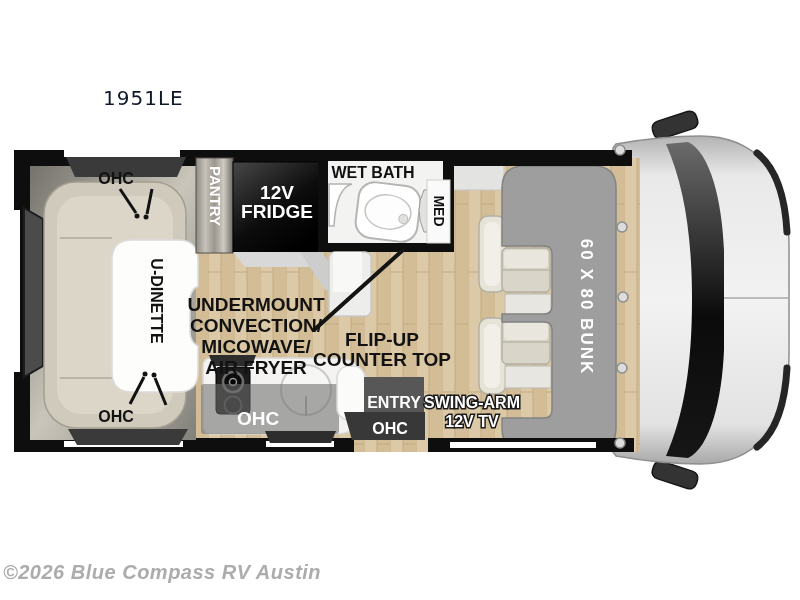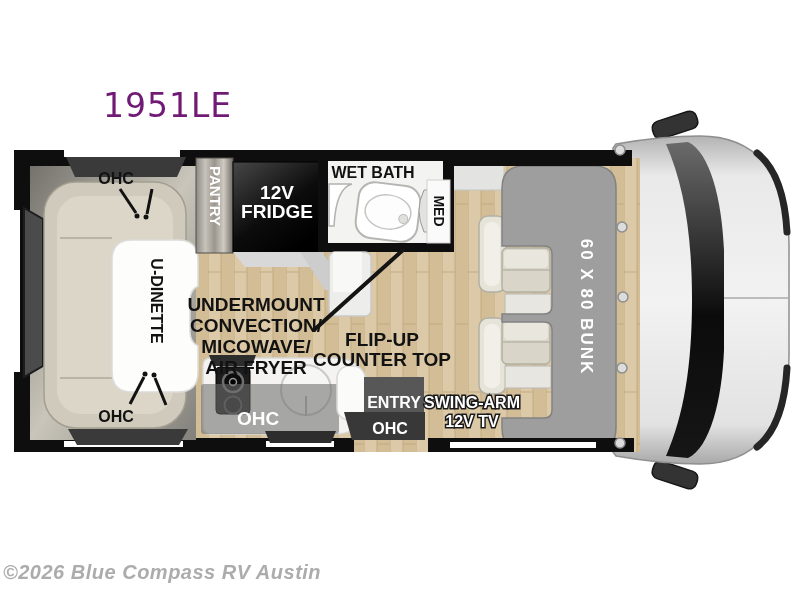--- a/index.html
+++ b/index.html
@@ -1,19 +1,19 @@
 <!DOCTYPE html>
 <html><head>
 <meta charset="utf-8">
 <style>
   html,body{margin:0;padding:0;background:#fff;}
   .canvas{position:relative;width:800px;height:600px;background:#ffffff;overflow:hidden;
           font-family:"Liberation Sans",sans-serif;}
   .plan-title{position:absolute;left:103px;top:86px;font-family:"DejaVu Sans",sans-serif;
-              font-size:33px;color:#701a75;letter-spacing:1px;text-align:right;}
+              font-size:20px;color:#0f172a;letter-spacing:1px;text-align:right;}
   .watermark{position:absolute;left:3px;top:561px;font-family:"Liberation Sans",sans-serif;
              font-style:italic;font-weight:700;font-size:20px;color:#acacac;letter-spacing:.5px;}
   svg text{font-family:"Liberation Sans",sans-serif;font-weight:700;}
   .lbl-dk{fill:#121212;}
   .lbl-wt{fill:#ffffff;}
   .outline{stroke:#1a1a1a;stroke-width:3px;paint-order:stroke;}
 </style>
 </head>
 <body>
 

